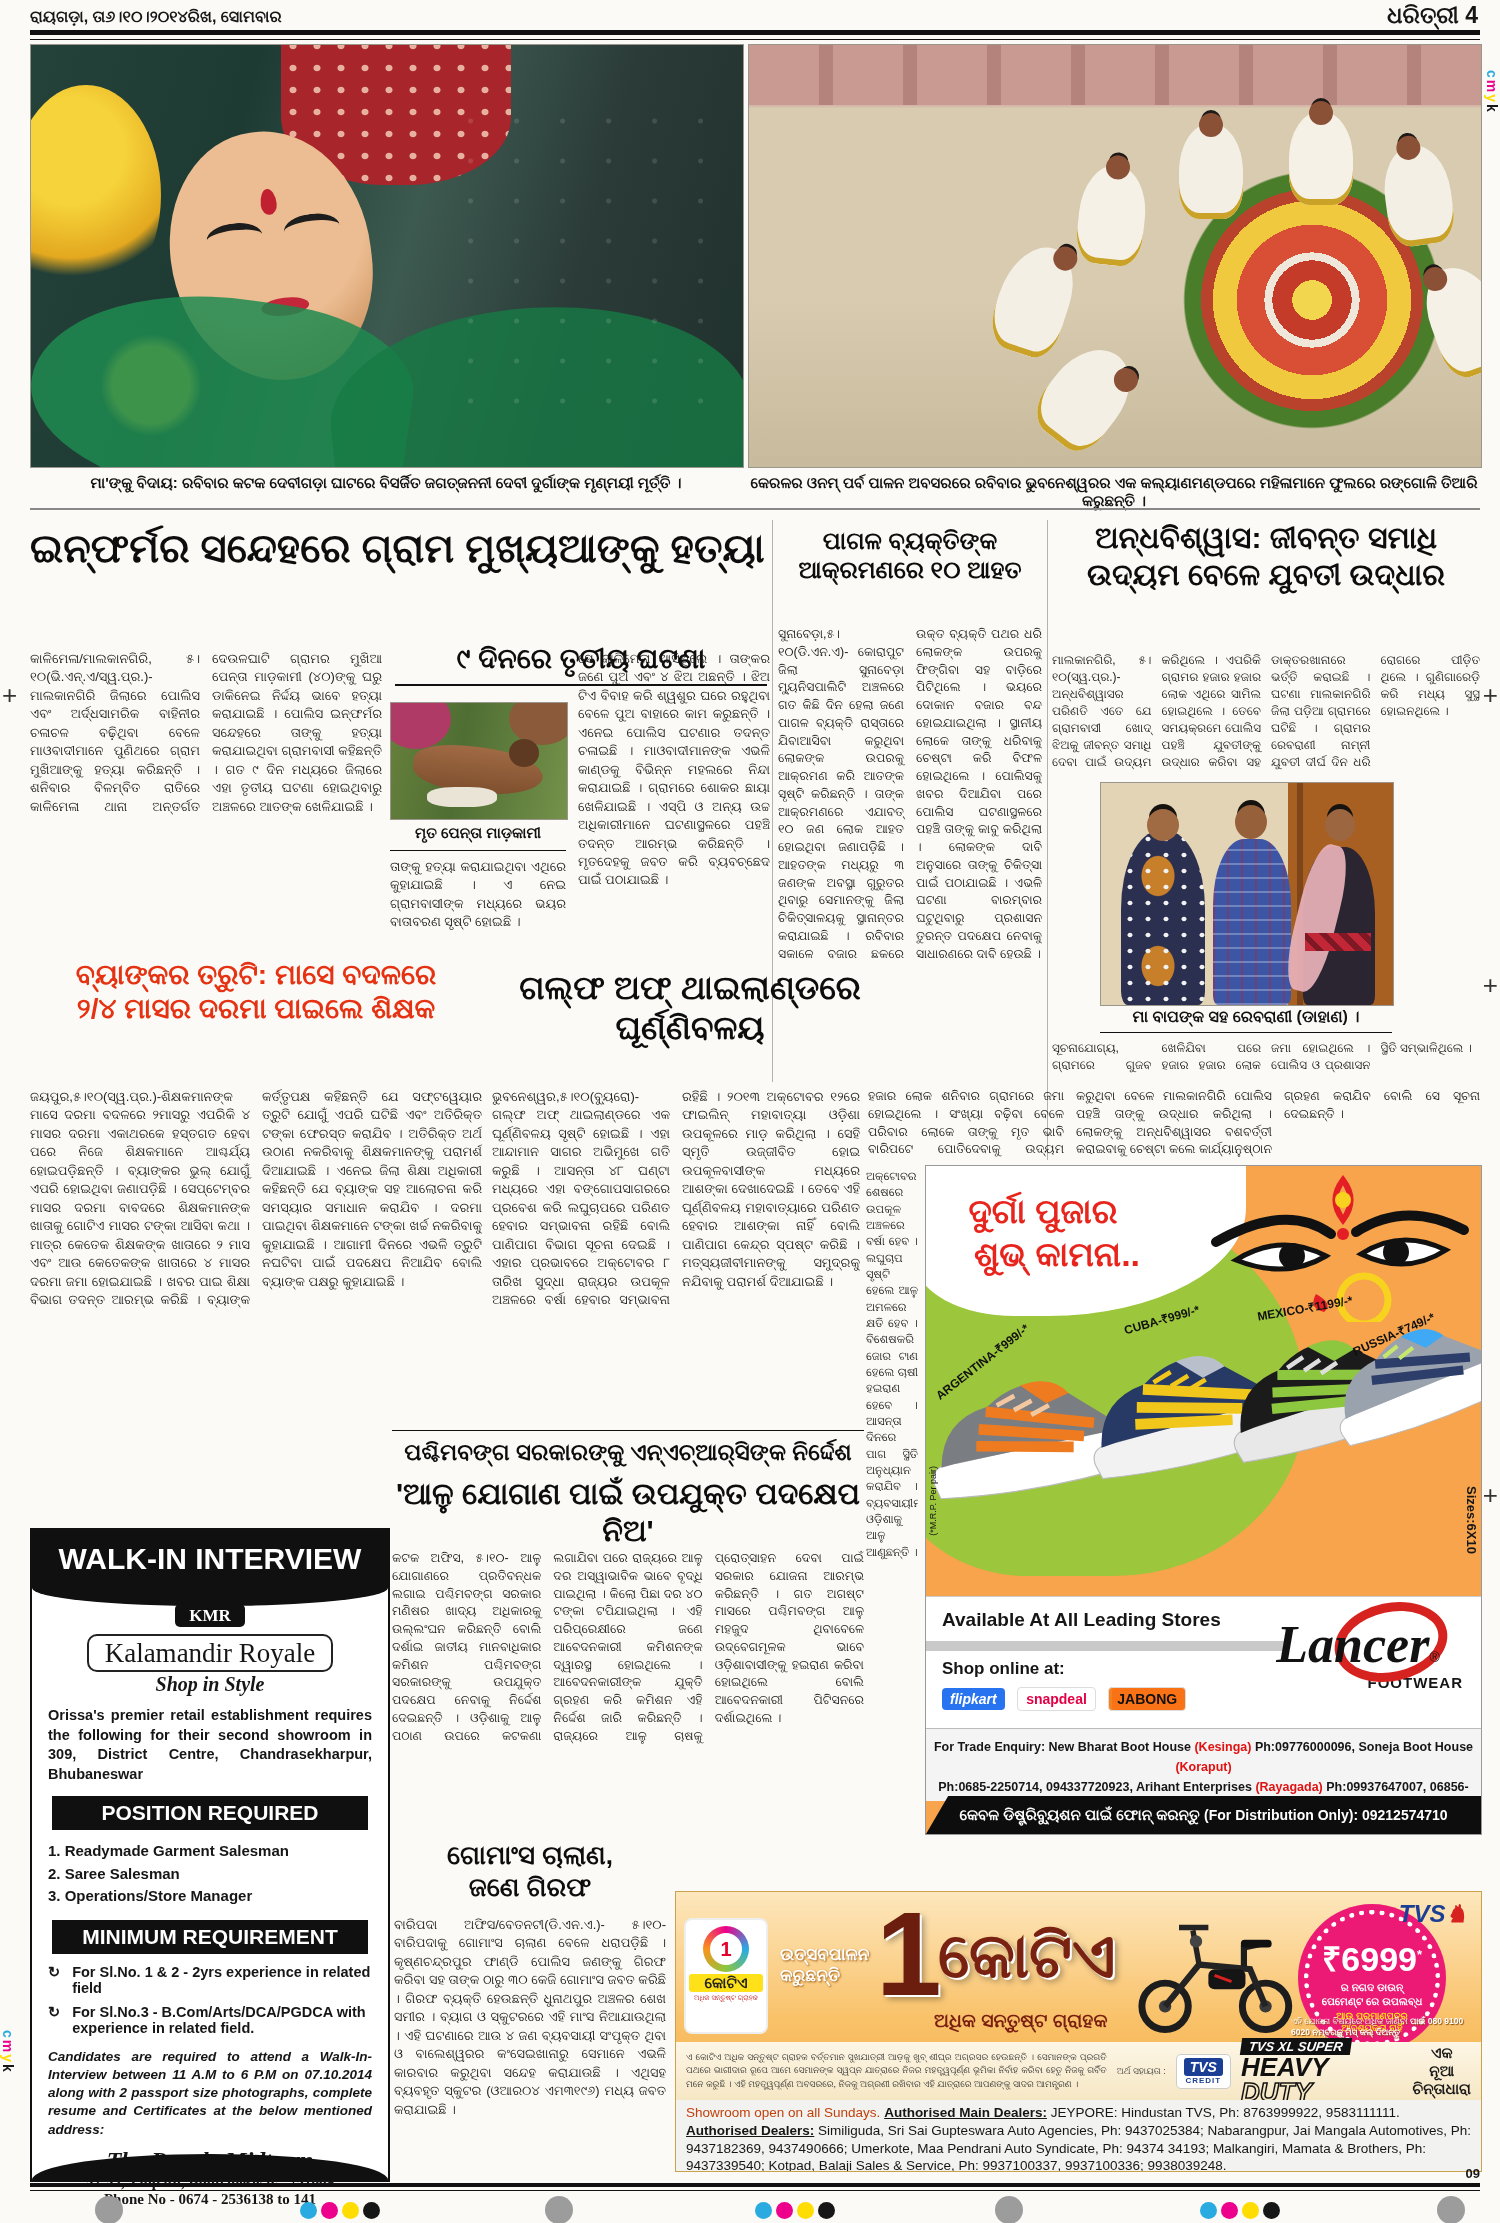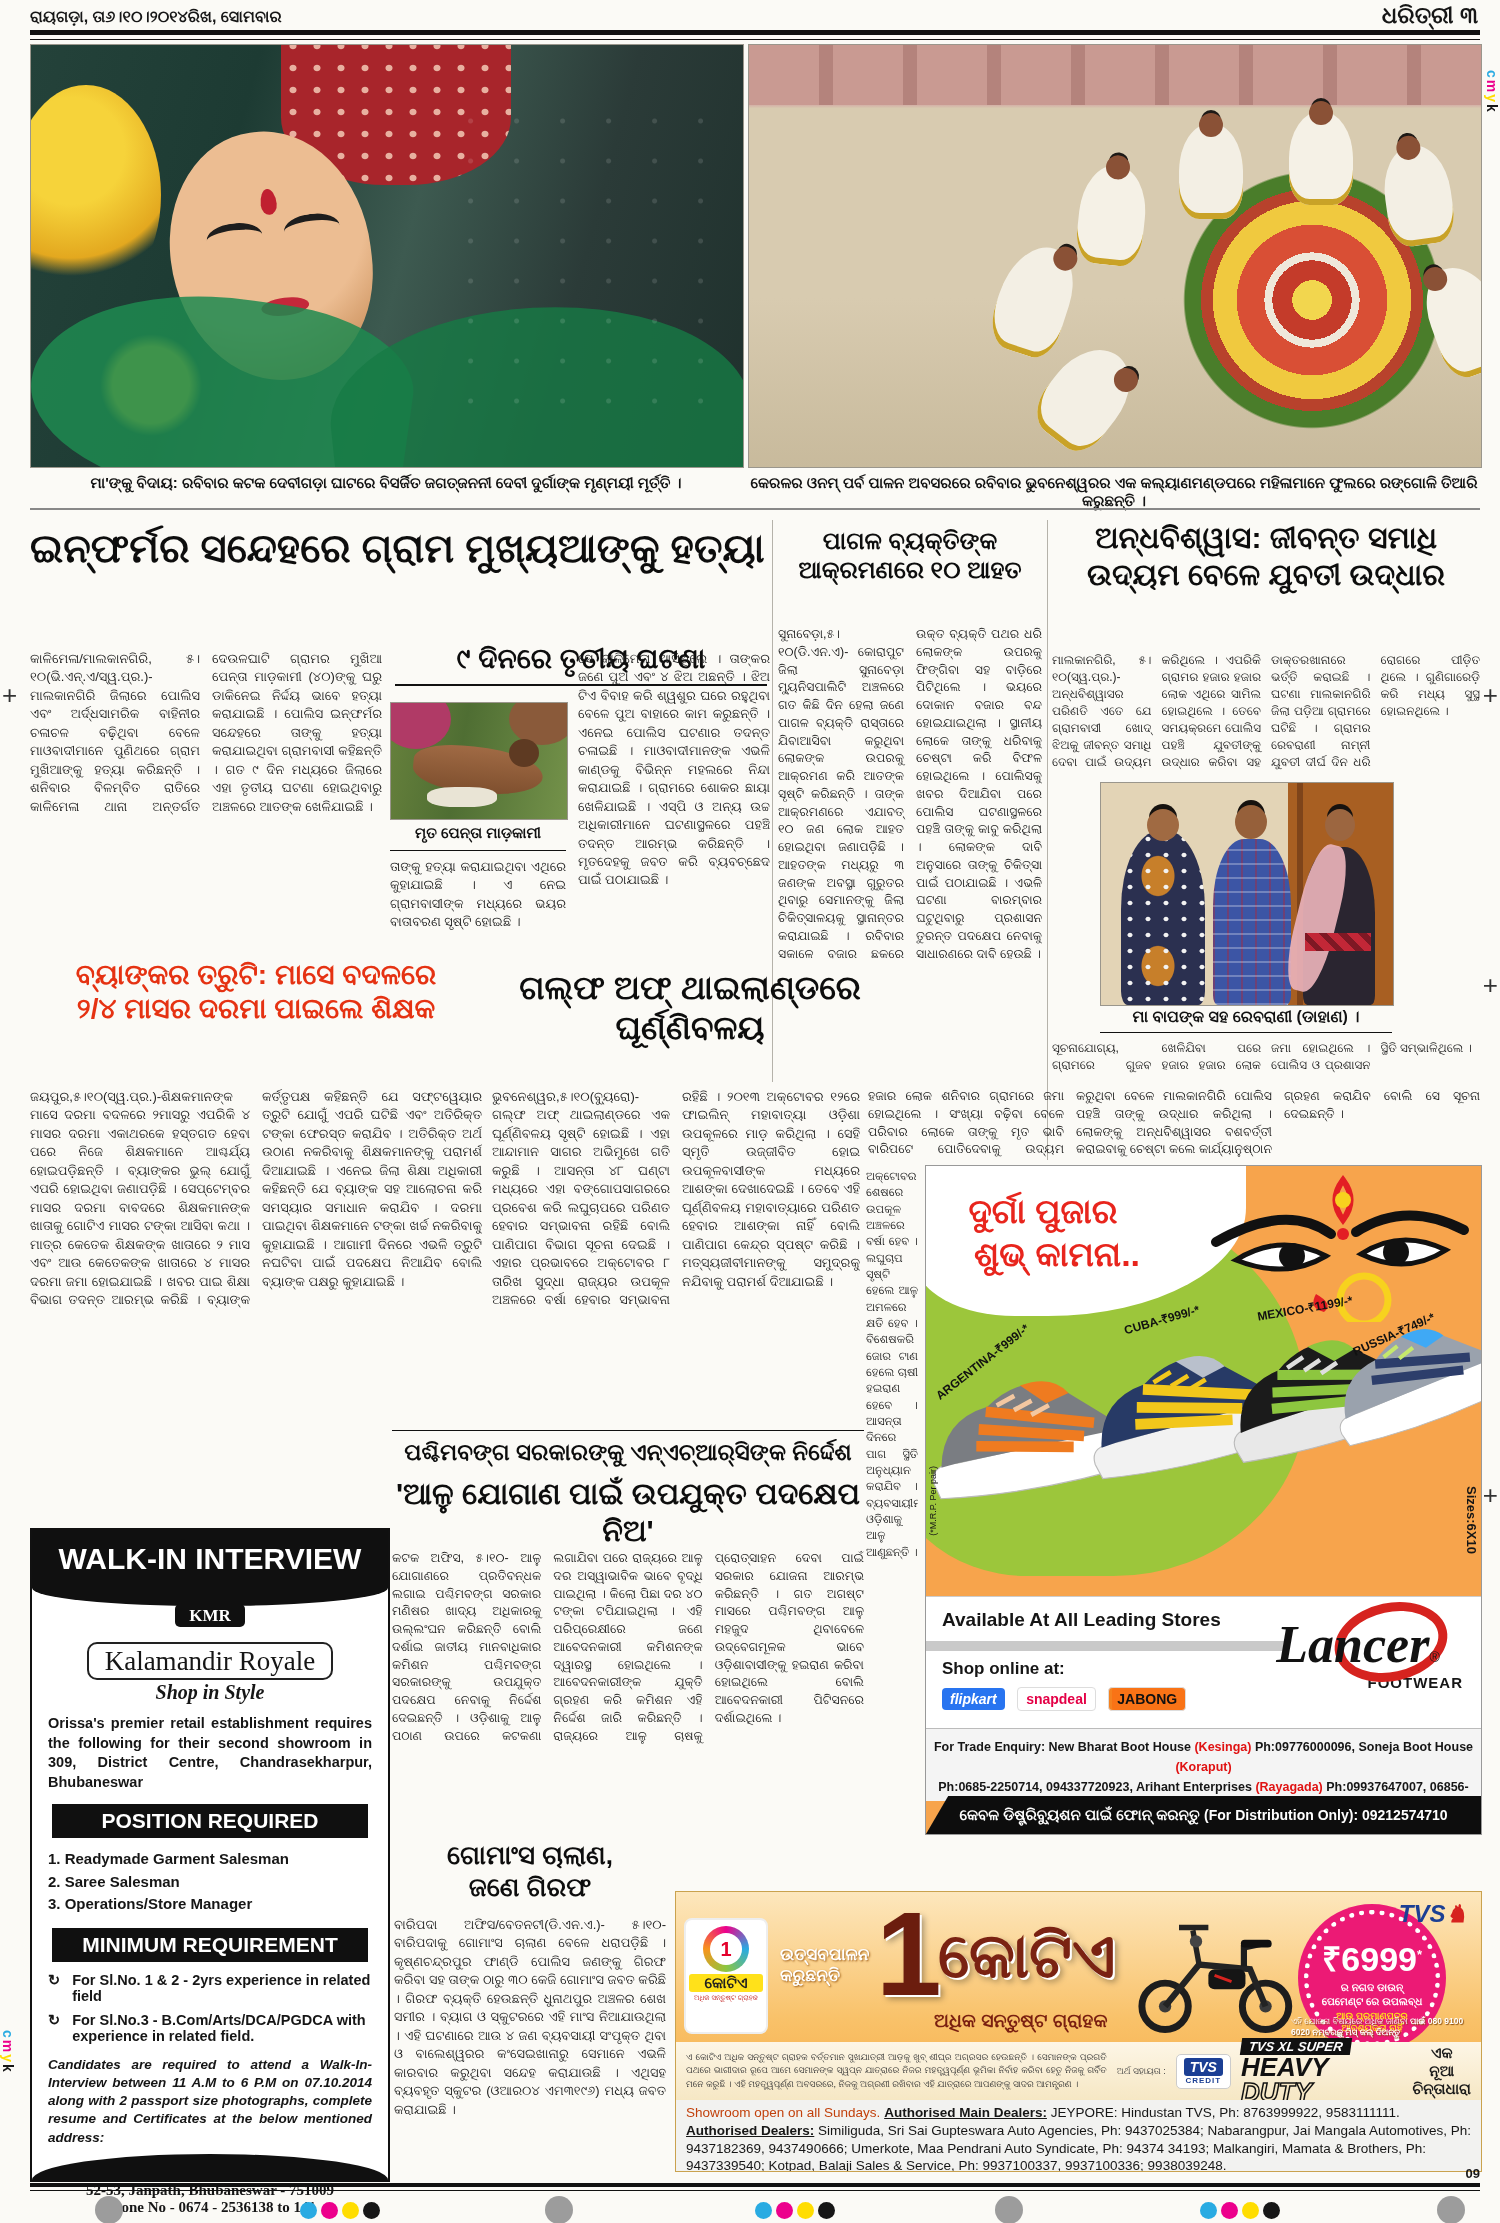--- a/index.html
+++ b/index.html
@@ -37,21 +37,21 @@
   #tvsad{overflow:hidden;background:linear-gradient(180deg,#fde7bd 0%,#f9c26a 45%,#f39c2c 100%);}
   .starburst{border-radius:50%;background:#ec1a75;border:5px dotted #fff;box-shadow:0 0 0 6px #ec1a75;color:#fff;text-align:center;}
   .fig-head{border-radius:50%;background:#a06a42;position:absolute;}
 </style>
 </head>
 <body>
 
 <div id="page">
 
   <div class="abs bold" style="left:30px;top:8px;font-size:16px;">ରାୟଗଡ଼ା, ତା୬।୧୦।୨୦୧୪ରିଖ, ସୋମବାର</div>
-  <div class="abs bold" style="right:22px;top:2px;font-size:23px;">ଧରିତ୍ରୀ ୩</div>
+  <div class="abs bold" style="right:22px;top:2px;font-size:23px;">ଧରିତ୍ରୀ 4</div>
   <div class="abs" style="left:30px;right:20px;top:30px;height:4px;border-top:5px solid #111;border-bottom:1px solid #111;"></div>
 
   <div class="abs photo" style="left:30px;top:44px;width:712px;height:422px;background:linear-gradient(105deg,#24423a 0%,#1d3b33 28%,#3d5a50 52%,#2b3b38 74%,#1f312d 100%);">
     <div class="abs" style="left:-20px;top:40px;width:150px;height:220px;background:radial-gradient(circle at 40% 30%,#f6d33a 0 30%,#e3a81f 60%,transparent 70%);border-radius:50%;"></div>
     <div class="abs" style="left:60px;top:280px;width:120px;height:120px;background:radial-gradient(circle,#f2c92f 0 45%,transparent 60%);border-radius:50%;"></div>
     <div class="abs" style="left:250px;top:-10px;width:230px;height:150px;background-color:#a8252b;background-image:radial-gradient(#e8b0a0 3px,transparent 4px);background-size:24px 22px;border-radius:0 0 45% 45%;"></div>
     <div class="abs" style="left:140px;top:86px;width:200px;height:250px;background:radial-gradient(circle at 45% 35%,#ecbd92 0 55%,#cf9663 80%,#b5794b 100%);border-radius:48% 52% 46% 54%;transform:rotate(-7deg);">
       <div class="abs" style="left:38px;top:88px;width:56px;height:22px;border-top:7px solid #1d1d1d;border-radius:50%;"></div>
       <div class="abs" style="left:116px;top:88px;width:56px;height:22px;border-top:7px solid #1d1d1d;border-radius:50%;"></div>
       <div class="abs" style="left:96px;top:58px;width:16px;height:26px;background:#c02030;border-radius:50% 50% 50% 50%/60% 60% 40% 40%;"></div>
@@ -152,21 +152,21 @@
   <div class="abs headline ctr" style="left:394px;top:1840px;width:272px;font-size:26px;">
     <div>ଗୋମାଂସ ଚାଲାଣ,</div>
     <div>ଜଣେ ଗିରଫ</div>
   </div>
   <div class="abs body-txt jt" style="left:394px;top:1916px;width:272px;height:246px;">ବାରିପଦା ଅଫିସ/ବେତନଟୀ(ଡି.ଏନ.ଏ.)- ୫।୧୦-ବାରିପଦାକୁ ଗୋମାଂସ ଚାଲାଣ ବେଳେ ଧରାପଡ଼ିଛି । କୃଷ୍ଣଚନ୍ଦ୍ରପୁର ଫାଣ୍ଡି ପୋଲିସ ଜଣଙ୍କୁ ଗିରଫ କରିବା ସହ ତାଙ୍କ ଠାରୁ ୩୦ କେଜି ଗୋମାଂସ ଜବତ କରିଛି । ଗିରଫ ବ୍ୟକ୍ତି ହେଉଛନ୍ତି ଧୁନାଥପୁର ଅଞ୍ଚଳର ଶେଖ ସମୀର । ବ୍ୟାଗ ଓ ସ୍କୁଟରରେ ଏହି ମାଂସ ନିଆଯାଉଥିଲା । ଏହି ଘଟଣାରେ ଆଉ ୪ ଜଣ ବ୍ୟବସାୟୀ ସଂପୃକ୍ତ ଥିବା ଓ ବାଲେଶ୍ୱରର କଂସେଇଖାନାରୁ ସେମାନେ ଏଭଳି କାରବାର କରୁଥିବା ସନ୍ଦେହ କରାଯାଉଛି । ଏଥିସହ ବ୍ୟବହୃତ ସ୍କୁଟର (ଓଆର୦୪ ଏମ୩୧୯୬) ମଧ୍ୟ ଜବତ କରାଯାଇଛି ।</div>
 
   <div id="walkin" class="abs" style="left:30px;top:1528px;width:356px;height:650px;">
     <div class="band" style="height:58px;font-size:30px;line-height:58px;">WALK-IN INTERVIEW</div>
     <div style="height:18px;background:#101010;border-radius:0 0 50% 50%/0 0 100% 100%;"></div>
     <div class="ctr" style=""><span class="kmr">KMR</span></div>
-    <div class="ctr" style="margin-top:20px;"><span class="krbox">Kalamandir Royale</span></div>
+    <div class="ctr" style="margin-top:12px;"><span class="krbox">Kalamandir Royale</span></div>
     <div class="ctr script" style="margin-top:4px;">Shop in Style</div>
     <div class="jt bold" style="margin:10px 16px 0;font-size:14.5px;line-height:1.35;">Orissa's premier retail establishment requires the following for their second showroom in 309, District Centre, Chandrasekharpur, Bhubaneswar</div>
     <div class="band" style="margin:12px 20px 0;height:34px;font-size:21px;line-height:34px;">POSITION REQUIRED</div>
     <div style="margin:10px 16px 0;font-size:15px;font-weight:bold;line-height:1.5;">
       <div>1. Readymade Garment Salesman</div>
       <div>2. Saree Salesman</div>
       <div>3. Operations/Store Manager</div>
     </div>
     <div class="band" style="margin:12px 20px 0;height:34px;font-size:21px;line-height:34px;">MINIMUM REQUIREMENT</div>
     <div style="margin:10px 16px 0;font-size:14.5px;font-weight:bold;">

